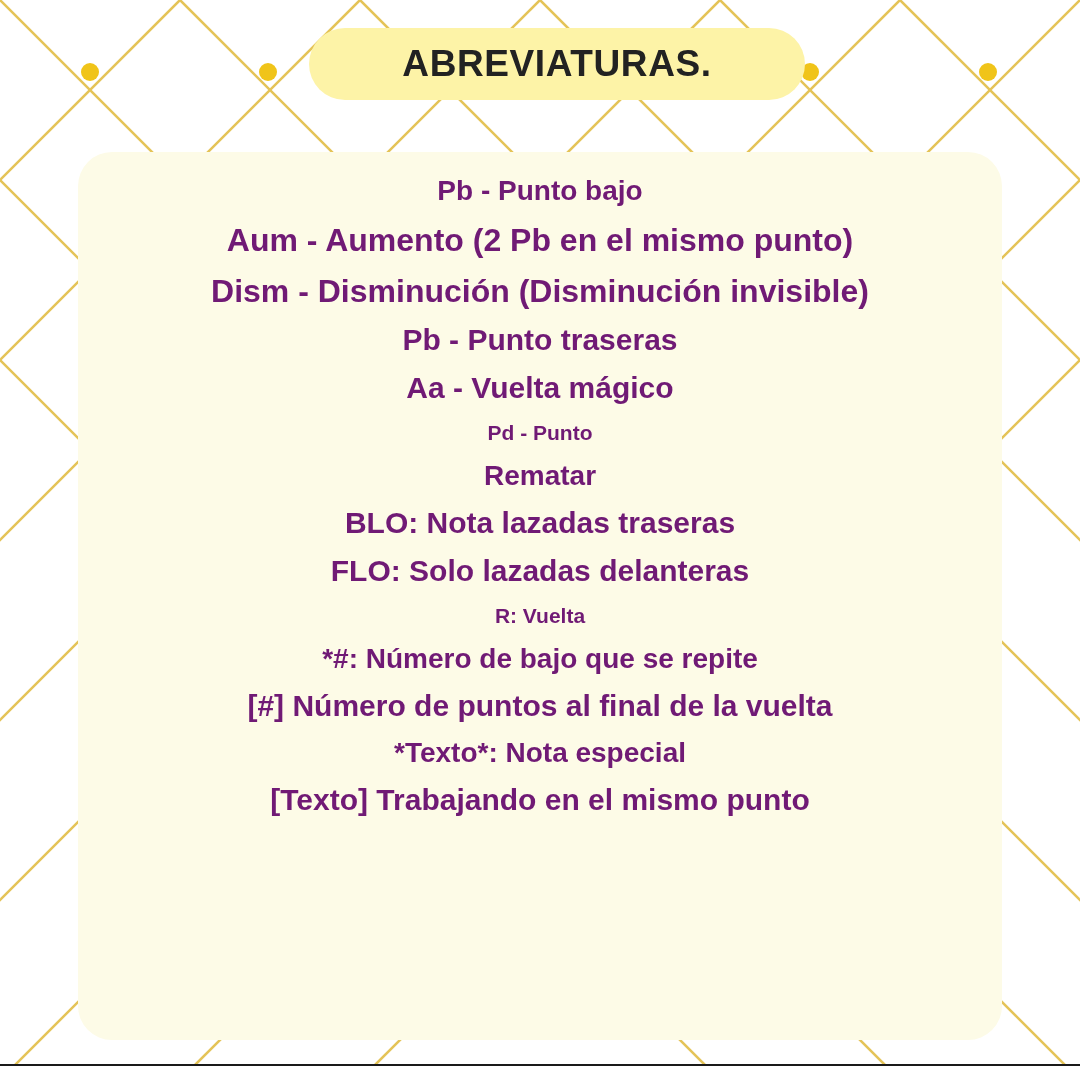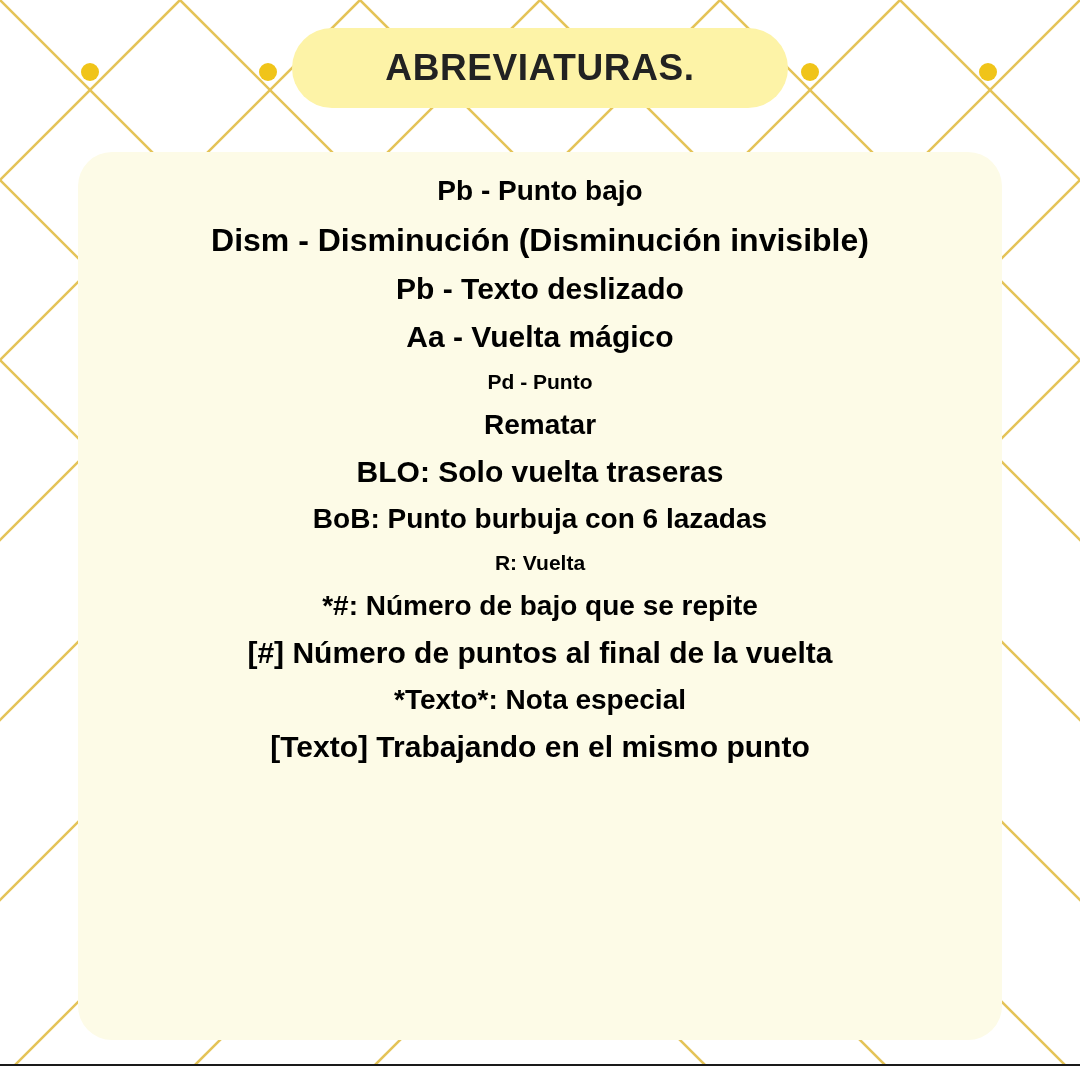--- a/index.html
+++ b/index.html
@@ -27,24 +27,24 @@
     position: absolute;
     inset: 0;
     width: 1080px;
     height: 1080px;
     z-index: 0;
   }
 
   
   #title-pill {
     position: absolute;
-    left: 292px;
+    left: 309px;
     top: 28px;
     width: 496px;
-    height: 80px;
+    height: 72px;
     background: #fdf3a7;
     border-radius: 40px;
     z-index: 3;
     display: flex;
     align-items: center;
     justify-content: center;
   }
   #title-text {
     font-size: 37px;
     font-weight: bold;
@@ -70,21 +70,21 @@
   #list {
     position: relative;
     z-index: 4;
     display: flex;
     flex-direction: column;
     align-items: center;
     margin-top: 6px;
   }
 
   .abbr-line {
-    color: #000000;
+    color: #701a75;
     text-align: center;
     white-space: nowrap;
     line-height: 1.0;
   }
   .sz-xl { font-size: 32px; font-weight: 600; margin: 10px 0 9px; }
   .sz-lg { font-size: 30px; font-weight: 600; margin: 9px 0 9px; }
   .sz-md { font-size: 28px; font-weight: 600; margin: 9px 0 9px; }
   .sz-sm { font-size: 21px; font-weight: 600; margin: 10px 6px 10px; }
 
   
@@ -129,27 +129,28 @@
       <circle cx="90" cy="72" r="9"></circle>
       <circle cx="268" cy="72" r="9"></circle>
       <circle cx="810" cy="72" r="9"></circle>
       <circle cx="988" cy="72" r="9"></circle>
     </g>
   </svg>
 
   <div id="card">
     <div id="list">
         <div class="abbr-line sz-md">Pb - Punto bajo</div>
+        <div class="abbr-line sz-xl">Aum - Aumento (2 Pb en el mismo punto)</div>
         <div class="abbr-line sz-xl">Dism - Disminución (Disminución invisible)</div>
-        <div class="abbr-line sz-lg">Pb - Texto deslizado</div>
+        <div class="abbr-line sz-lg">Pb - Punto traseras</div>
         <div class="abbr-line sz-lg">Aa - Vuelta mágico</div>
         <div class="abbr-line sz-sm">Pd - Punto</div>
         <div class="abbr-line sz-md">Rematar</div>
-        <div class="abbr-line sz-lg">BLO: Solo vuelta traseras</div>
-        <div class="abbr-line sz-md">BoB: Punto burbuja con 6 lazadas</div>
+        <div class="abbr-line sz-lg">BLO: Nota lazadas traseras</div>
+        <div class="abbr-line sz-lg">FLO: Solo lazadas delanteras</div>
         <div class="abbr-line sz-sm">R: Vuelta</div>
         <div class="abbr-line sz-md">*#: Número de bajo que se repite</div>
         <div class="abbr-line sz-lg">[#] Número de puntos al final de la vuelta</div>
         <div class="abbr-line sz-md">*Texto*: Nota especial</div>
         <div class="abbr-line sz-lg">[Texto] Trabajando en el mismo punto</div>
       </div>
   </div>
 
   <div id="title-pill">
     <span id="title-text">ABREVIATURAS.</span>

